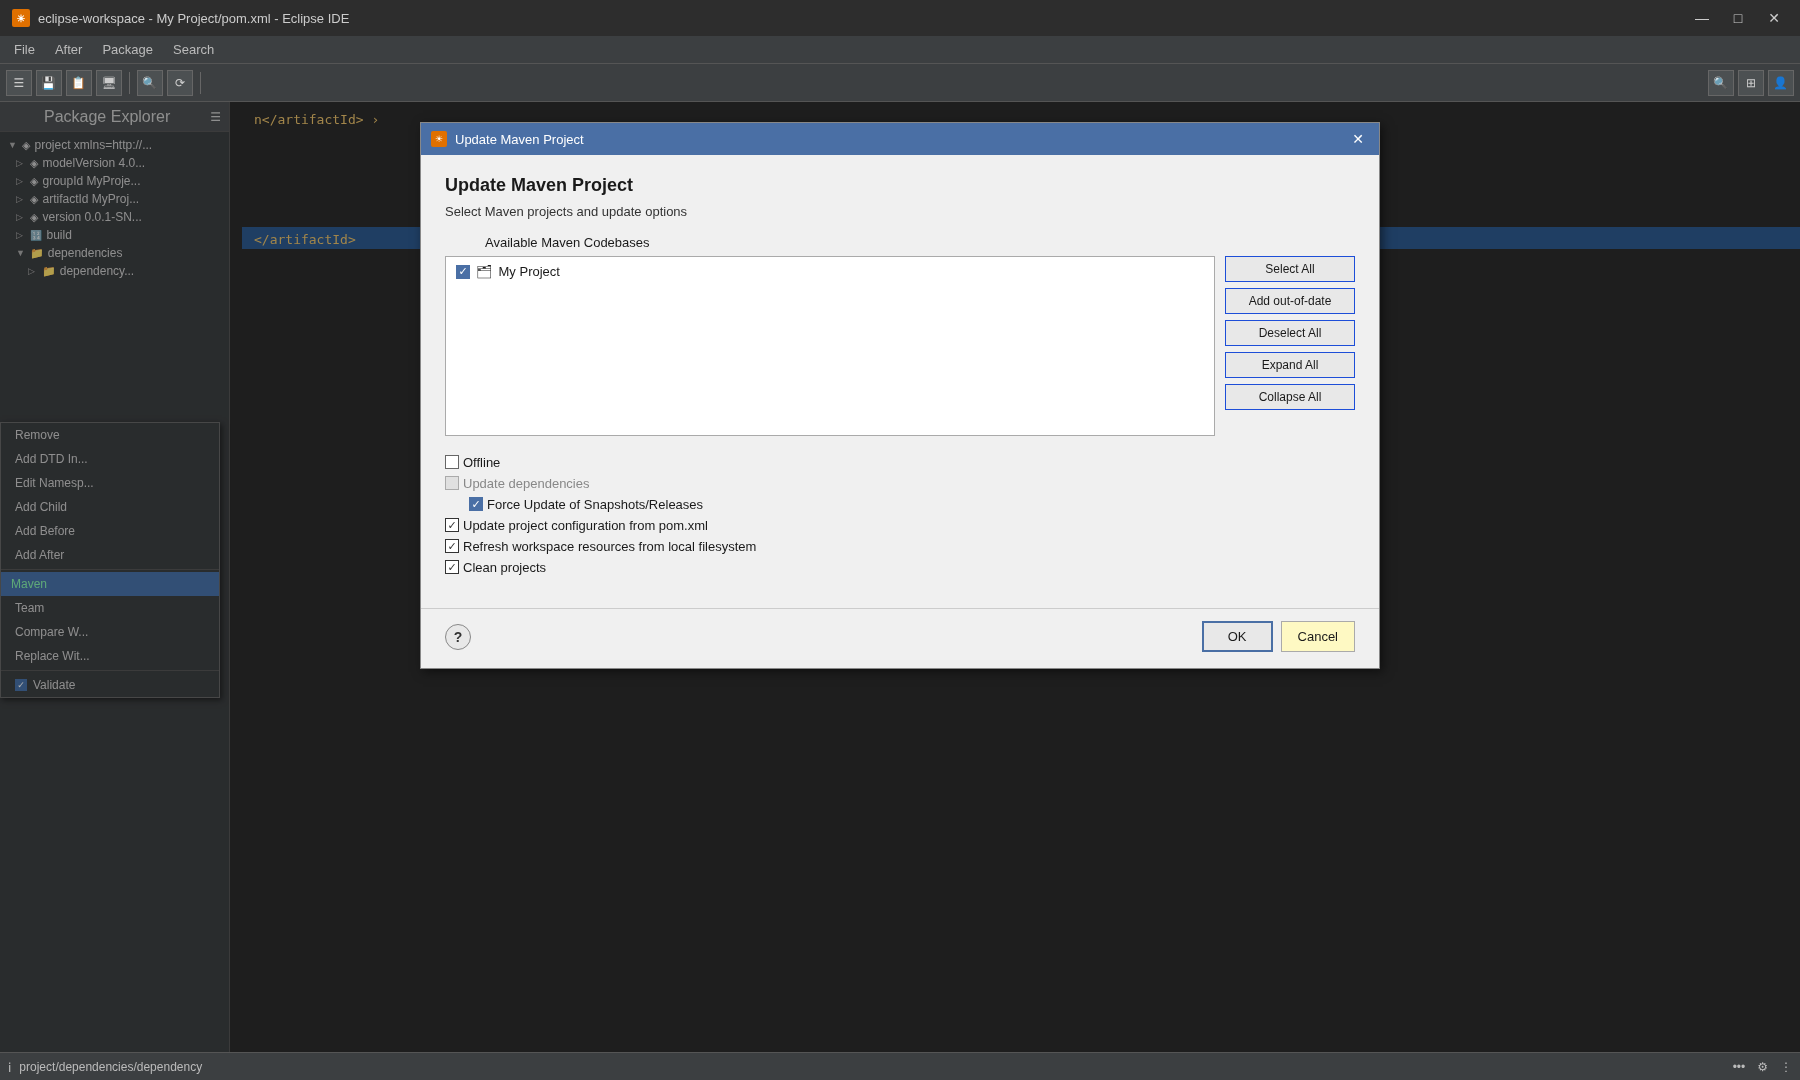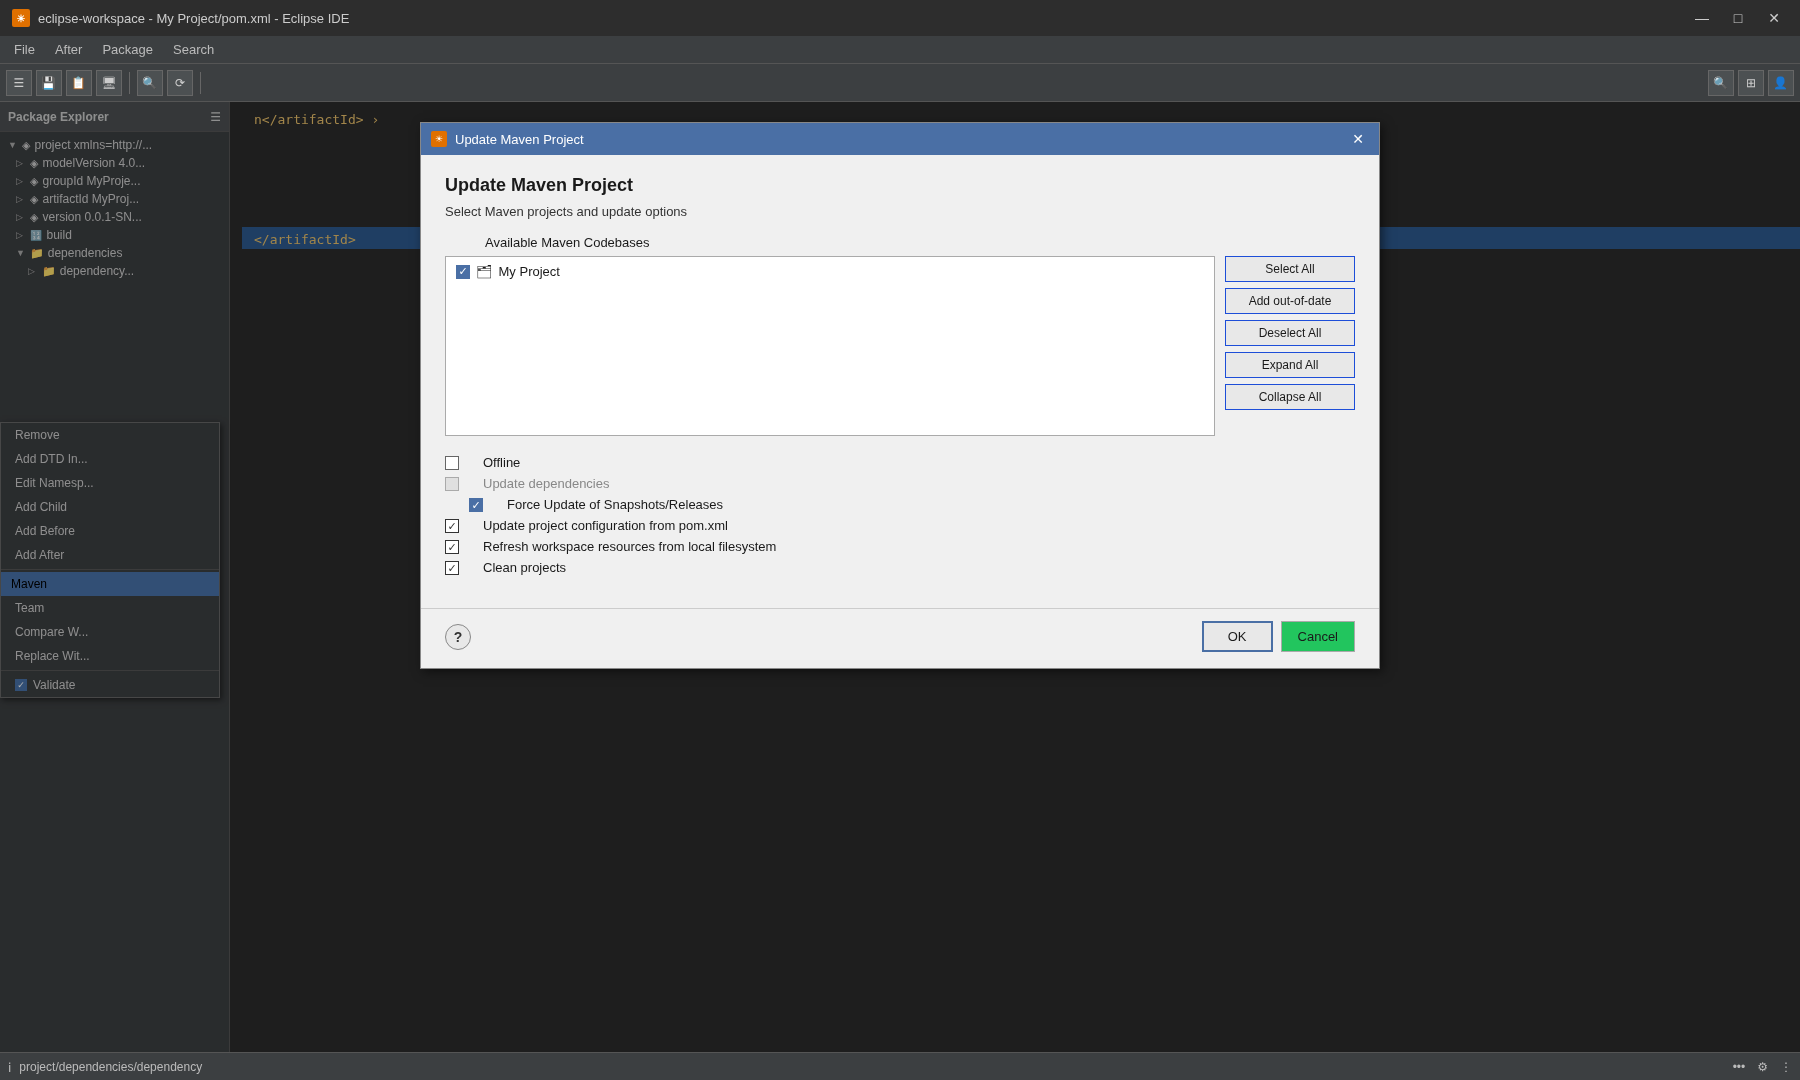--- a/index.html
+++ b/index.html
@@ -123,21 +123,21 @@
       background: #4c5052;
       color: #cccccc;
       height: 30px;
       display: flex;
       align-items: center;
       padding: 0 8px;
       justify-content: space-between;
       font-size: 12px;
       border-bottom: 1px solid #555;
     }
-    .panel-header-title { font-weight: bold; font-size: 12px; }
+    .panel-header-title { font-weight: normal; font-size: 16px; margin-left: 36px; }
     .tree-view {
       padding: 4px 0;
       overflow-y: auto;
       color: #cccccc;
       flex: 1;
     }
     .tree-item {
       padding: 2px 4px 2px 8px;
       display: flex;
       align-items: center;
@@ -296,22 +296,22 @@
       text-align: center;
       color: #1a1a1a;
     }
 
     
     .options-section {
       margin-top: 8px;
     }
     .option-row {
       display: flex;
-      align-items: flex-end;
-      gap: 24px;
+      align-items: flex-start;
+      gap: 4px;
       padding: 3px 0;
       font-size: 13px;
     }
     .option-row.indented { padding-left: 24px; }
     .opt-checkbox {
       width: 14px;
       height: 14px;
       border: 1px solid #666;
       background: white;
       display: flex;
@@ -362,21 +362,21 @@
     .ok-btn {
       padding: 6px 24px;
       background: #e8e8e8;
       border: 2px solid #4a6fa5;
       cursor: pointer;
       font-size: 13px;
       color: #1a1a1a;
     }
     .cancel-btn {
       padding: 6px 16px;
-      background: #22c55e;
+      background: #fef9c3;
       border: 1px solid #aaa;
       cursor: pointer;
       font-size: 13px;
       color: #1a1a1a;
     }
 
     
     .status-bar {
       position: absolute;
       bottom: 0;
@@ -409,21 +409,21 @@
     }
     .ctx-item {
       padding: 5px 14px;
       color: #cccccc;
       font-size: 12px;
       cursor: pointer;
       display: flex;
       align-items: center;
       gap: 6px;
     }
-    .ctx-item.selected-ctx { background: #4872a8; color: #000000; padding-left: 10px; }
+    .ctx-item.selected-ctx { background: #4872a8; color: #86efac; padding-left: 10px; }
     .ctx-separator { height: 1px; background: #555; margin: 2px 0; }
     .ctx-checkbox {
       width: 12px;
       height: 12px;
       border: 1px solid #aaa;
       background: white;
       display: flex;
       align-items: center;
       justify-content: center;
       font-size: 9px;

